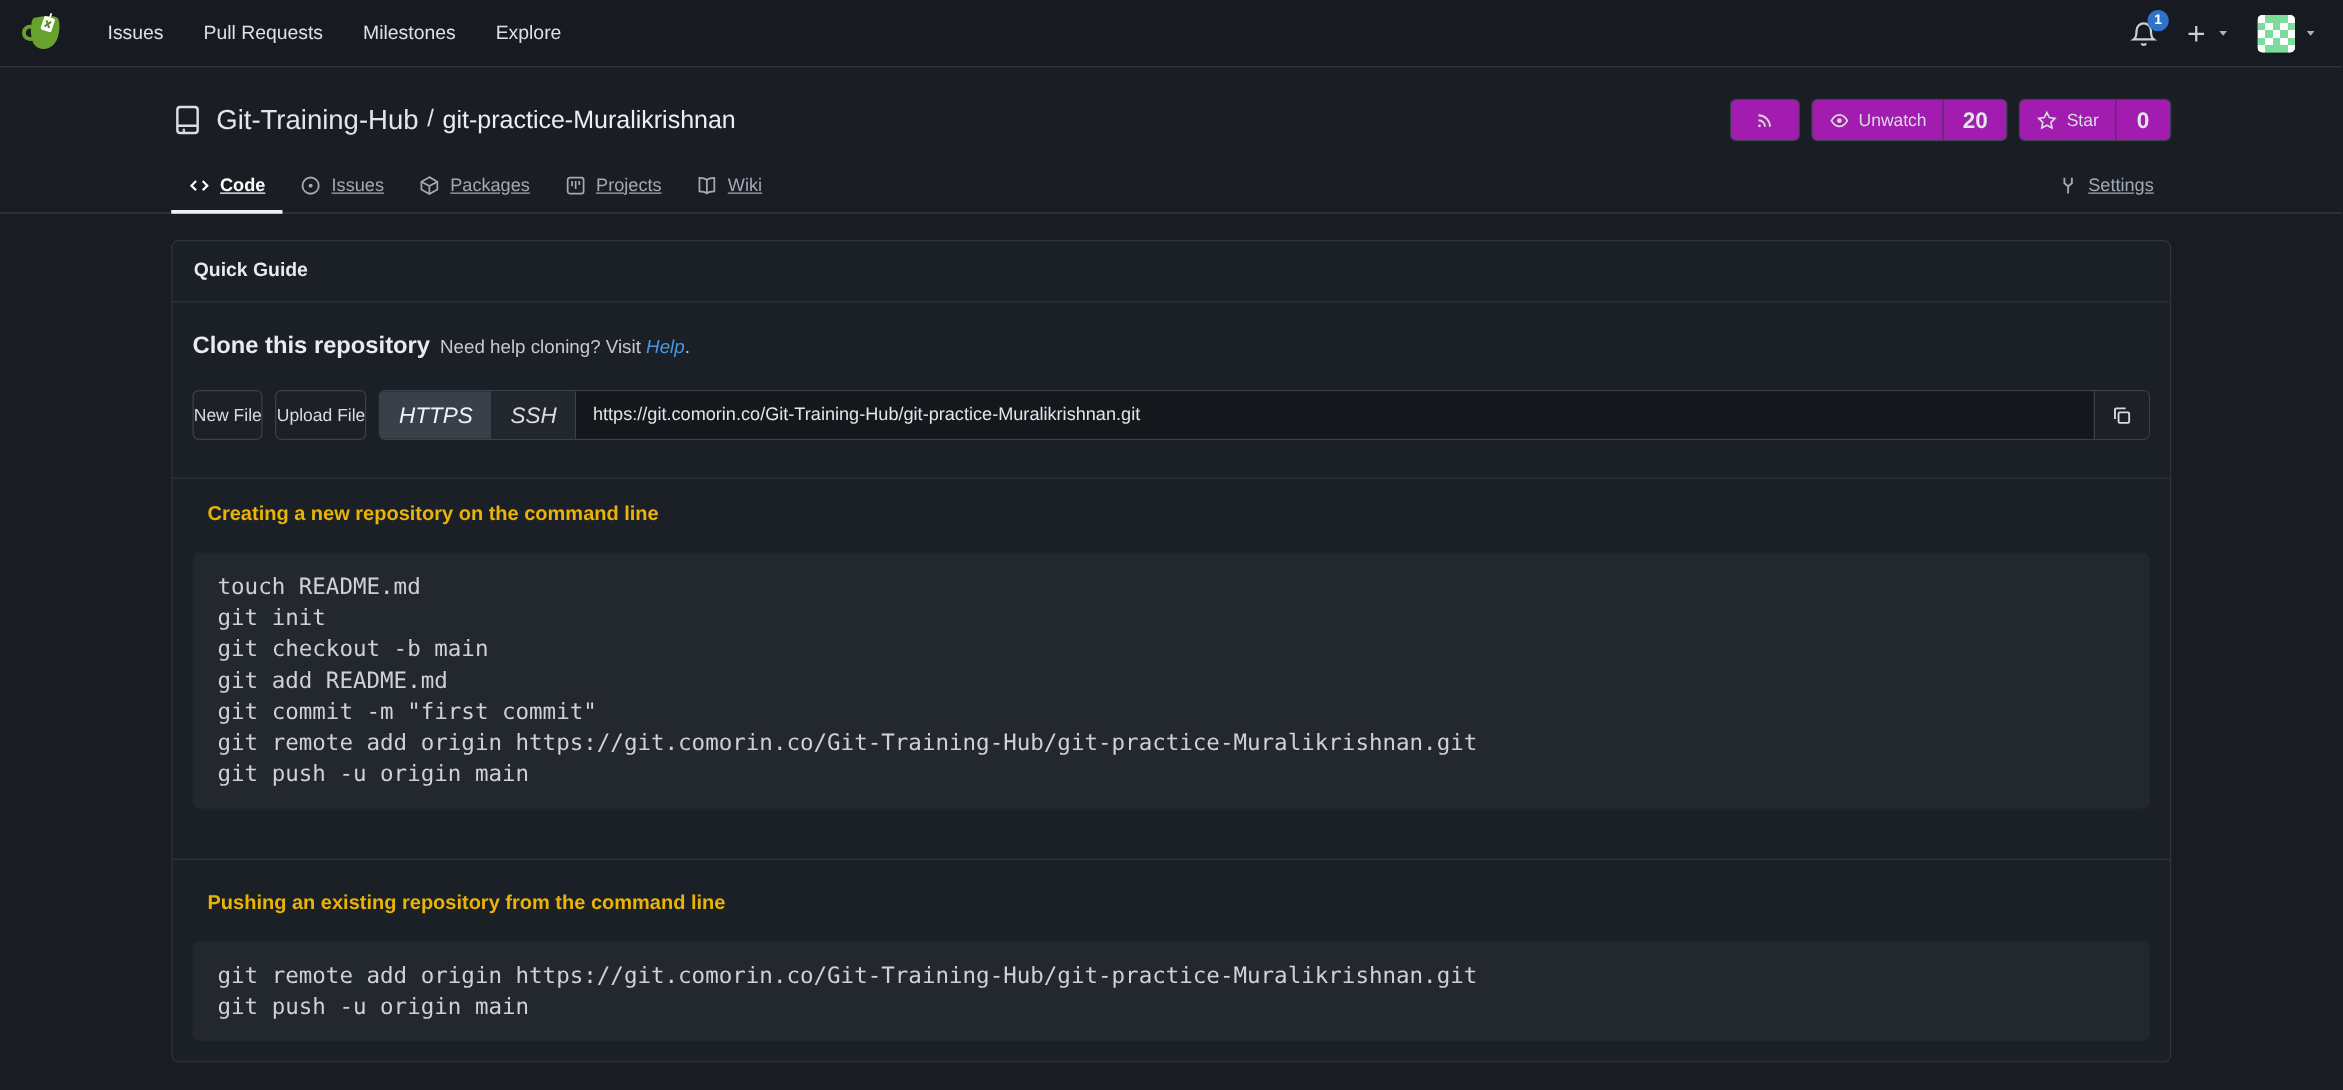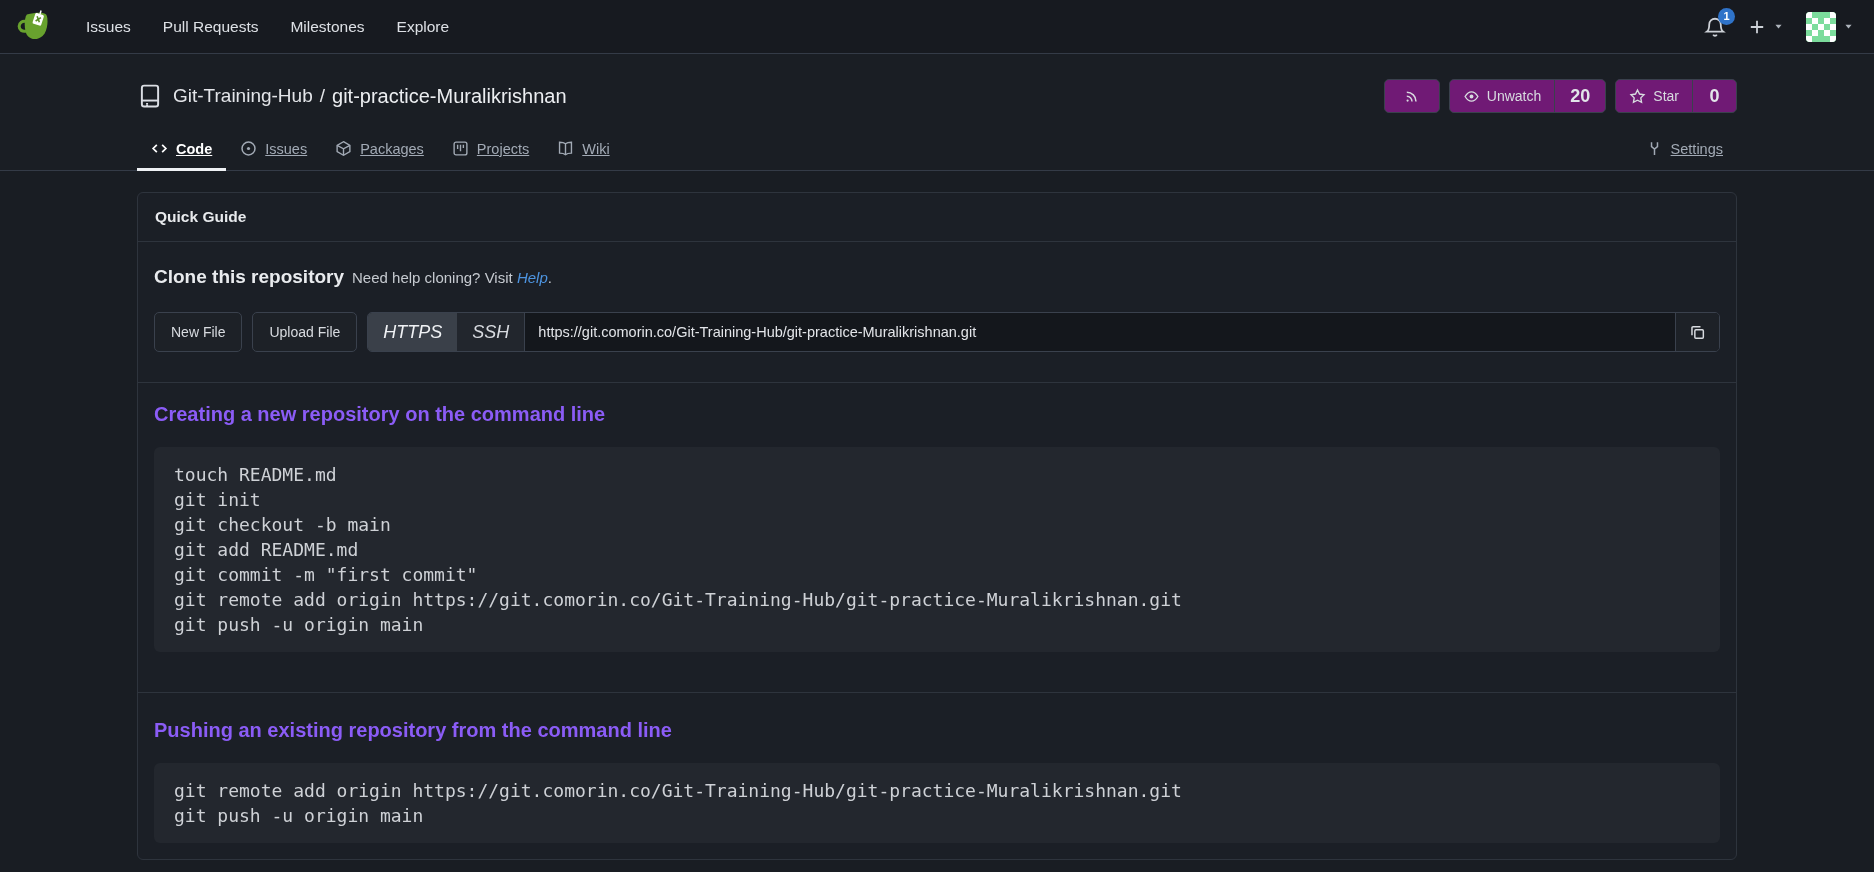--- a/index.html
+++ b/index.html
@@ -56,30 +56,30 @@
 
   
   .repo-header {
     background: #1a1e24;
     border-bottom: 1px solid #343b47;
     padding-top: 24px;
   }
   .container { width: 1600px; margin: 0 auto; }
   .title-row { display: flex; align-items: center; height: 36px; }
   .repo-icon { color: #dbdee4; margin-right: 10px; }
-  .repo-owner { color: #e3e5e9; font-size: 19px; font-weight: 400; text-decoration: none; cursor: pointer; }
+  .repo-owner { color: #e3e5e9; font-size: 22px; font-weight: 400; text-decoration: none; cursor: pointer; }
   .repo-sep { color: #e3e5e9; font-size: 19px; margin: 0 7px; }
   .repo-name { color: #eceef1; font-size: 20px; font-weight: 400; text-decoration: none; cursor: pointer; }
   .repo-actions { margin-left: auto; display: flex; gap: 9px; }
   .btn-group {
     display: flex;
     border: 1px solid #3a414d;
     border-radius: 5px;
     overflow: hidden;
-    background: #701a75;
+    background: #a21caf;
     height: 34px;
   }
   .btn-seg {
     display: flex; align-items: center; gap: 7px;
     padding: 0 13px;
     font-size: 14px;
     color: #d8dbe0;
     cursor: pointer;
   }
   .btn-seg.icon-only { padding: 0 19px; }
@@ -129,21 +129,21 @@
   .link { color: #4d94e0; text-decoration: none; cursor: pointer; font-style: italic; }
 
   .clone-row { display: flex; gap: 10px; margin-top: 24px; height: 40px; }
   .btn {
     display: flex; align-items: center;
     border: 1px solid #3a414d;
     border-radius: 5px;
     background: #1d2127;
     color: #d8dbe0;
     font-size: 14px;
-    padding: 0 16px;
+    padding: 0 0;
     cursor: pointer;
   }
   .clone-group {
     flex: 1;
     display: flex;
     border: 1px solid #3a414d;
     border-radius: 5px;
     overflow: hidden;
   }
   .seg {
@@ -169,21 +169,21 @@
     width: 44px;
     display: flex; align-items: center; justify-content: center;
     background: #1d2127;
     border-left: 1px solid #3a414d;
     color: #d8dbe0;
     cursor: pointer;
   }
 
   .seg2 { padding-top: 20px; padding-bottom: 40px; }
   .seg3 { padding-top: 26px; padding-bottom: 16px; }
-  .h3 { font-size: 20px; font-weight: 700; color: #8b5cf6; }
+  .h3 { font-size: 16px; font-weight: 700; color: #eab308; margin-left: 12px; }
   .code-block {
     margin-top: 21px;
     background: #23272e;
     border-radius: 6px;
     padding: 15px 20px;
     font-family: "DejaVu Sans Mono", monospace;
     font-size: 18px;
     line-height: 25px;
     color: #ced1d6;
     white-space: pre;

